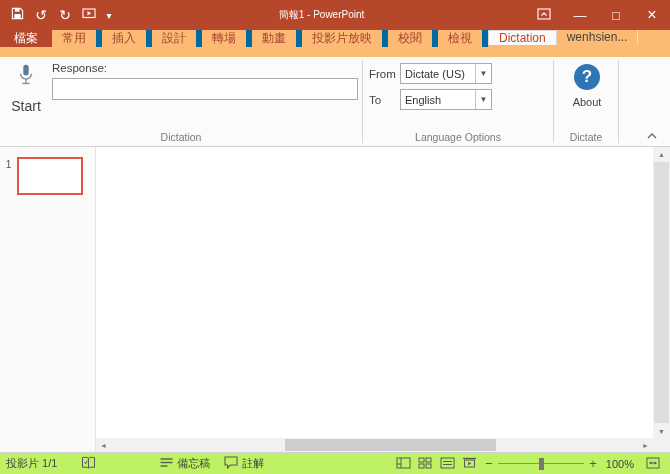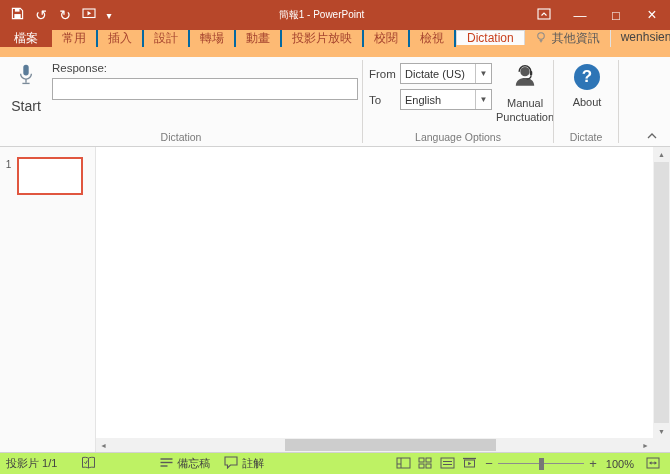--- a/index.html
+++ b/index.html
@@ -11,21 +11,21 @@
   .titlebar { height: 30px; background: #B7472A; display: flex; align-items: center; color: #fff; flex: 0 0 auto; }
   .qat { display: flex; align-items: center; padding-left: 5px; }
   .qat-btn { width: 24px; height: 26px; display: flex; align-items: center; justify-content: center; font-size: 14px; color: #fff; }
   .qat-btn.small { width: 16px; font-size: 10px; }
   .tb-title { flex: 1; text-align: center; font-size: 10px; white-space: nowrap; overflow: hidden; }
   .win-controls { display: flex; height: 100%; }
   .win-btn { width: 36px; height: 100%; display: flex; align-items: center; justify-content: center; font-size: 13px; color: #fff; }
 
   
   .tabrow { height: 27px; background: #fdba74; display: flex; align-items: flex-start; flex: 0 0 auto; }
-  .tab { display: flex; align-items: center; padding: 0 10px; font-size: 12px; color: #A5432E; border-right: 2px solid #0369a1; white-space: nowrap; }
+  .tab { display: flex; align-items: center; padding: 0 10px; font-size: 12px; color: #A5432E; border-right: 6px solid #0369a1; white-space: nowrap; }
   .tab.file { background: #B7472A; color: #fff; padding: 0 14px; border-right: none; }
   .tab.active { color: #C8401E; background: #FBFBFB; border: 1px solid #D8D8D8; border-bottom: none; }
   .tellme { display: flex; align-items: center; gap: 5px; padding: 0 10px; font-size: 12px; color: #5A5A5A; border-right: 1px solid #E2E2E2; white-space: nowrap; }
   .username { display: flex; align-items: center; padding: 0 10px; font-size: 12px; color: #444; border-right: 1px solid #E2E2E2; white-space: nowrap; }
 
   
   .ribbon { height: 90px; background: #FBFBFB; border-bottom: 1px solid #D2D2D2; display: flex; position: relative; flex: 0 0 auto; }
   .rgroup { display: flex; flex-direction: column; }
   .rgroup-content { flex: 1; display: flex; padding: 3px 4px 0 6px; }
   .rgroup-label { height: 17px; text-align: center; font-size: 10.5px; color: #7A7A7A; line-height: 16px; }
@@ -148,30 +148,20 @@
     <div class="tab file">檔案</div>
     <div class="tab">常用</div>
     <div class="tab">插入</div>
     <div class="tab">設計</div>
     <div class="tab">轉場</div>
     <div class="tab">動畫</div>
     <div class="tab">投影片放映</div>
     <div class="tab">校閱</div>
     <div class="tab">檢視</div>
     <div class="tab active">Dictation</div>
-    <div class="tellme">
-      <span>
-        <svg width="12" height="13" viewBox="0 0 14 14">
-            <circle cx="7" cy="5.3" r="3.8" fill="none" stroke="#8A8A8A" stroke-width="1.2"></circle>
-            <rect x="5.3" y="9.6" width="3.4" height="1.3" fill="#8A8A8A"></rect>
-            <rect x="5.8" y="11.4" width="2.4" height="1.1" fill="#8A8A8A"></rect>
-          </svg>
-      </span>
-      <span>其他資訊</span>
-    </div>
     <div class="username">wenhsien...</div>
 
   </div>
 
   <div class="ribbon">
 
     <div class="rgroup g-dictation">
       <div class="rgroup-content">
         <div class="start-btn">
           <span>
@@ -205,35 +195,20 @@
             </div>
           </div>
           <div class="lang-row">
             <span class="lbl">To</span>
             <div class="dropdown">
               <span class="dd-text">English</span>
               <span class="dd-caret">▼</span>
             </div>
           </div>
         </div>
-        <div class="mp-btn">
-          <span>
-            <svg width="26" height="26" viewBox="0 0 24 24">
-                <circle cx="12" cy="8" r="4.3" fill="#575757"></circle>
-                <path d="M3.5 21 c0-4.8 3.9-7.2 8.5-7.2 s8.5 2.4 8.5 7.2 z" fill="#575757"></path>
-                <path d="M6.6 8 a5.4 5.4 0 0 1 10.8 0" fill="none" stroke="#333" stroke-width="1.4"></path>
-                <rect x="16.5" y="7.3" width="2.2" height="4.2" rx="1" fill="#333"></rect>
-                <path d="M17.6 11.5 q0 3 -4 3.3" fill="none" stroke="#333" stroke-width="1.2"></path>
-              </svg>
-          </span>
-          <span class="txt">
-            <span>Manual</span><br>
-            <span>Punctuation</span>
-          </span>
-        </div>
       </div>
       <div class="rgroup-label">Language Options</div>
     </div>
 
     <div class="gsep"></div>
 
     <div class="rgroup g-dictate">
       <div class="rgroup-content">
         <div class="about-btn">
           <span class="q-circle">?</span>

